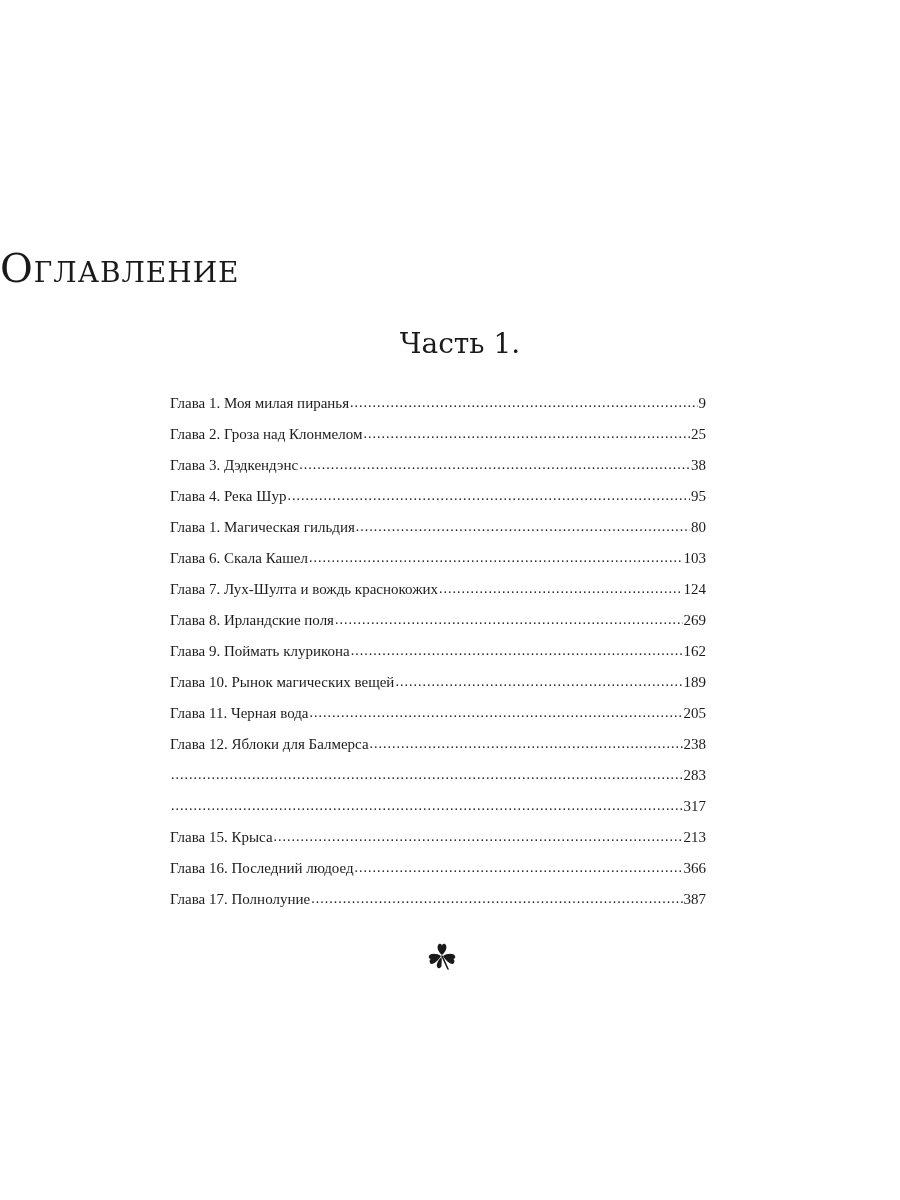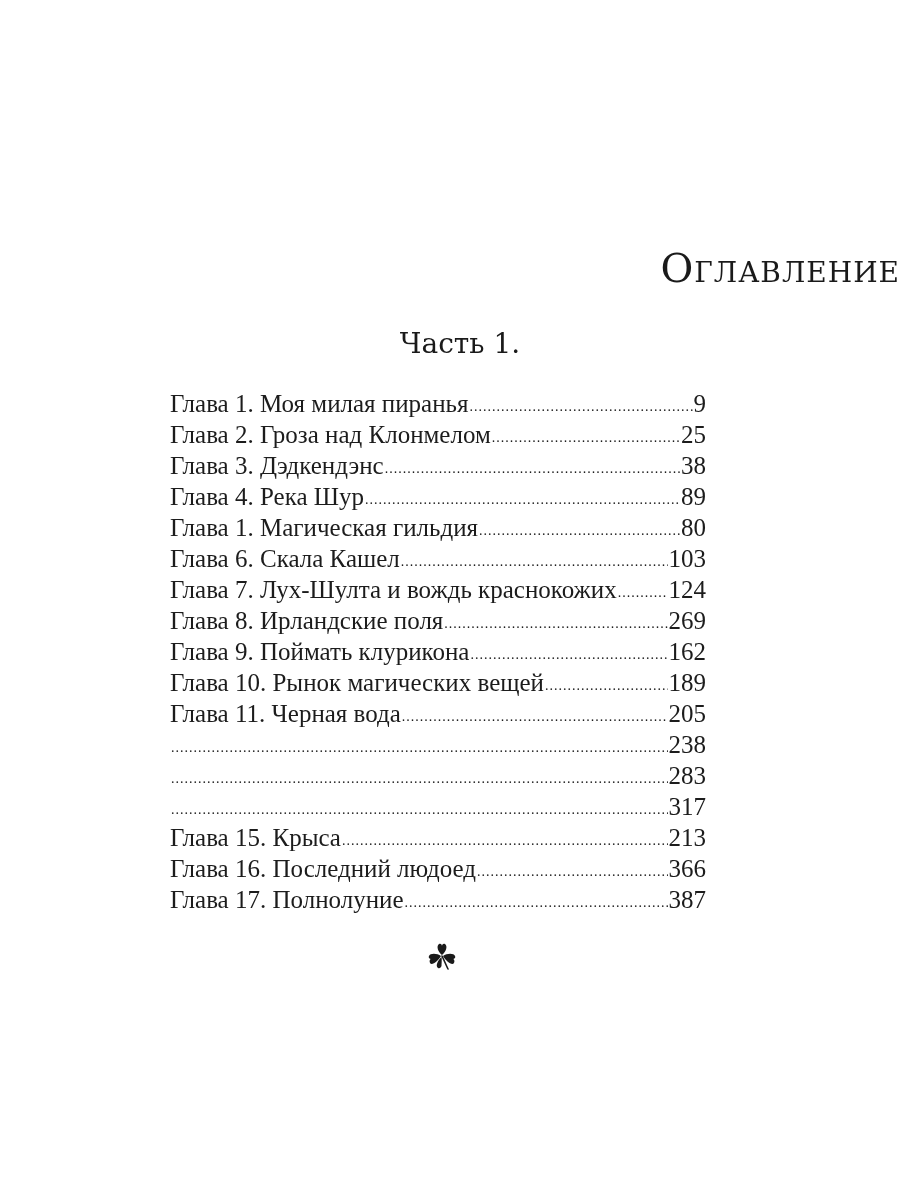--- a/index.html
+++ b/index.html
@@ -7,21 +7,21 @@
     width: 900px; height: 1200px;
     background: #ffffff;
     position: relative;
     overflow: hidden;
     color: #1c1c1c;
   }
   .page-title {
     position: absolute;
     left: 0; right: 0;
     top: 245px;
-    text-align: right;
+    text-align: left;
     font-family: "DejaVu Serif", serif;
     font-size: 40px;
     letter-spacing: 1px;
     font-variant: small-caps;
     color: #1a1a1a;
   }
   .part-title {
     position: absolute;
     left: 8px; right: 0;
     top: 327px;
@@ -30,21 +30,21 @@
     font-size: 28px;
     color: #1a1a1a;
     margin-left: 12px;
   }
   .toc {
     position: absolute;
     left: 170px;
     top: 388px;
     width: 536px;
     font-family: "Liberation Serif", serif;
-    font-size: 25px;
+    font-size: 15px;
   }
   .toc-row {
     display: flex;
     align-items: baseline;
     height: 31px;
     line-height: 31px;
     white-space: nowrap;
     overflow: hidden;
   }
   .toc-title { flex: 0 0 auto; }
@@ -86,21 +86,21 @@
       <span class="toc-page">25</span>
     </div>
   <div class="toc-row">
       <span class="toc-title">Глава 3. Дэдкендэнс</span>
       <span class="toc-dots"></span>
       <span class="toc-page">38</span>
     </div>
   <div class="toc-row">
       <span class="toc-title">Глава 4. Река Шур</span>
       <span class="toc-dots"></span>
-      <span class="toc-page">89</span>
+      <span class="toc-page">95</span>
     </div>
   <div class="toc-row">
       <span class="toc-title">Глава 1. Магическая гильдия</span>
       <span class="toc-dots"></span>
       <span class="toc-page">80</span>
     </div>
   <div class="toc-row">
       <span class="toc-title">Глава 6. Скала Кашел</span>
       <span class="toc-dots"></span>
       <span class="toc-page">103</span>
@@ -124,20 +124,21 @@
       <span class="toc-title">Глава 10. Рынок магических вещей</span>
       <span class="toc-dots"></span>
       <span class="toc-page">189</span>
     </div>
   <div class="toc-row">
       <span class="toc-title">Глава 11. Черная вода</span>
       <span class="toc-dots"></span>
       <span class="toc-page">205</span>
     </div>
   <div class="toc-row">
+      <span class="toc-title">Глава 12. Яблоки для Балмерса</span>
       <span class="toc-dots"></span>
       <span class="toc-page">238</span>
     </div>
   <div class="toc-row">
       <span class="toc-dots"></span>
       <span class="toc-page">283</span>
     </div>
   <div class="toc-row">
       <span class="toc-dots"></span>
       <span class="toc-page">317</span>

